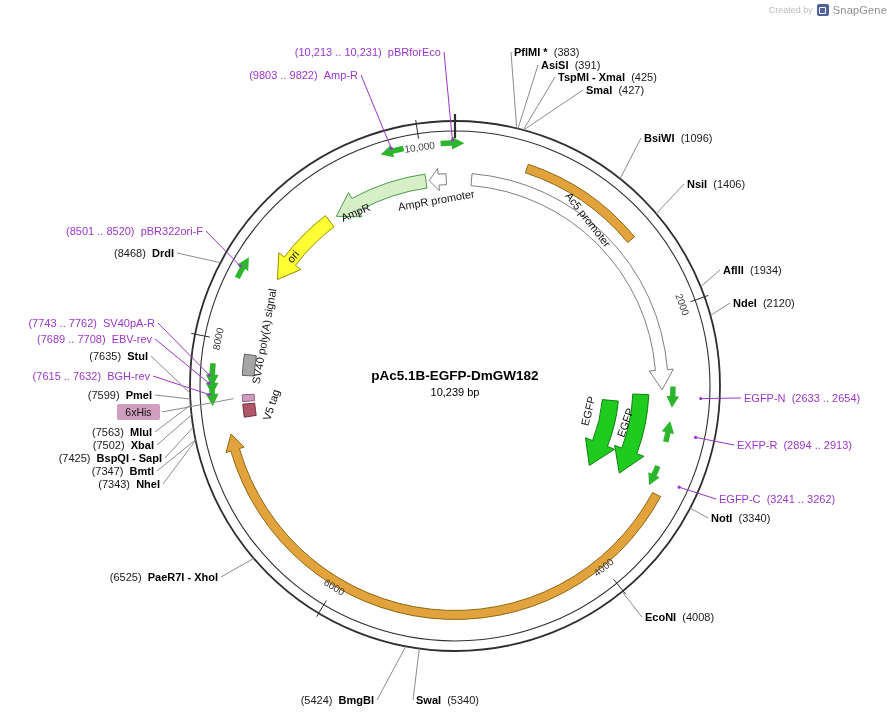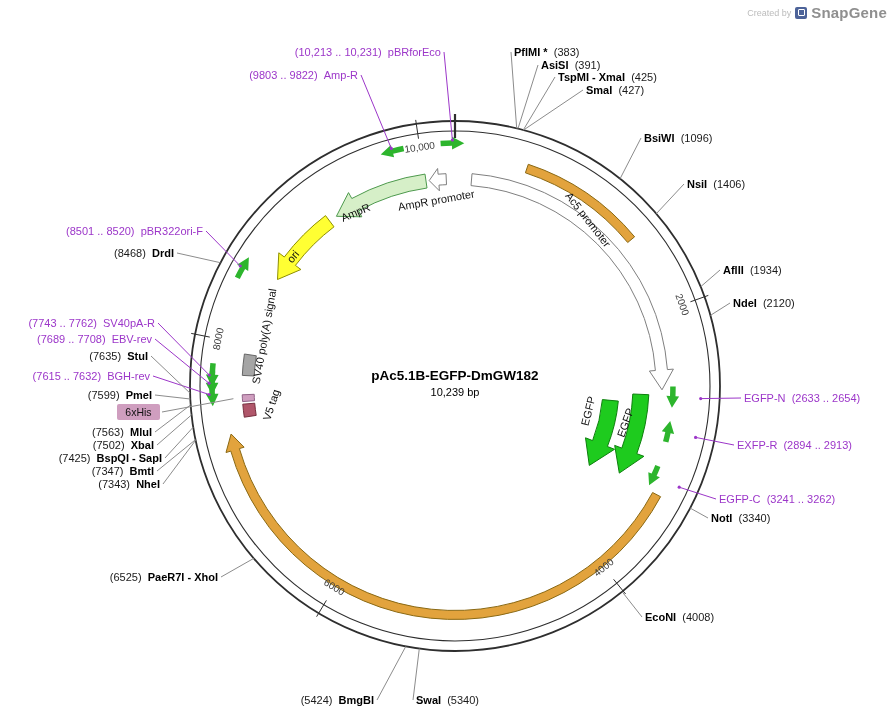--- a/index.html
+++ b/index.html
@@ -3,21 +3,21 @@
 <meta charset="utf-8">
 <style>
   html,body{margin:0;padding:0;background:#ffffff;}
   .page{position:relative;width:895px;height:718px;overflow:hidden;background:#ffffff;
         font-family:"Liberation Sans",sans-serif;}
   .watermark{position:absolute;top:4px;right:8px;display:flex;align-items:center;gap:4px;}
   .wm-prefix{font-size:9px;color:#bcbcbc;}
   .wm-logo{width:12px;height:12px;border-radius:2px;background:#4d6399;display:inline-flex;
            align-items:center;justify-content:center;}
   .wm-logo::after{content:"";width:5px;height:5px;border:1.5px solid #ffffff;border-radius:1px;}
-  .wm-brand{font-size:15px;color:#8f8f8f;font-weight:bold;letter-spacing:.2px;text-align:right;}
+  .wm-brand{font-size:11px;color:#8f8f8f;font-weight:normal;letter-spacing:.2px;text-align:right;}
   svg{display:block;}
   svg text{font-family:"Liberation Sans",sans-serif;fill:#000000;}
   .enzyme-label{font-size:11px;}
   .enz-name{font-weight:bold;fill:#000000;}
   .enz-pos{fill:#1a1a1a;}
   .primer-label{font-size:11px;fill:#9C36C9;}
   .tick-label{font-size:10px;fill:#3c3c3c;}
   .feature-label{font-size:11px;fill:#111111;}
   .his-label-text{font-size:10.5px;fill:#111111;}
   .map-title{font-size:13.5px;font-weight:bold;}

